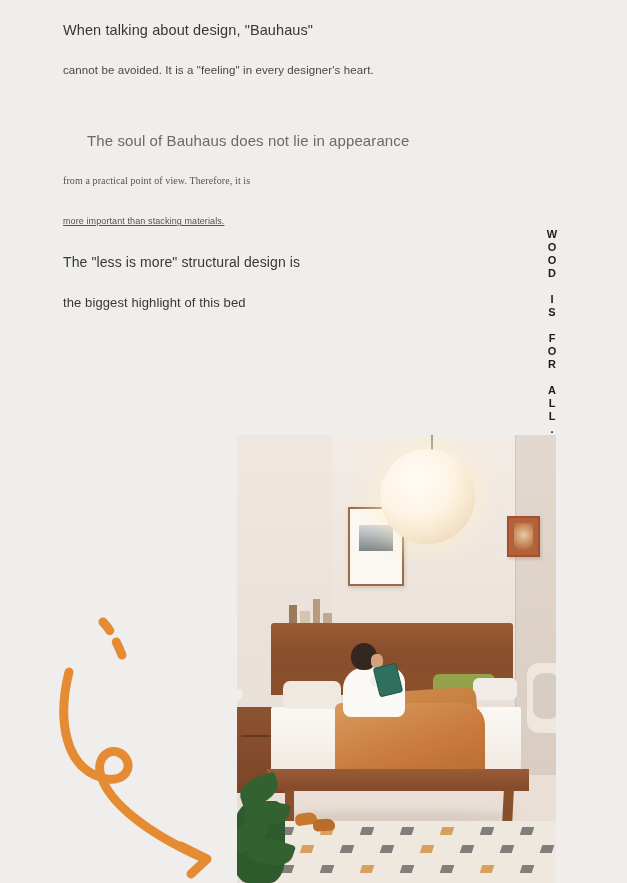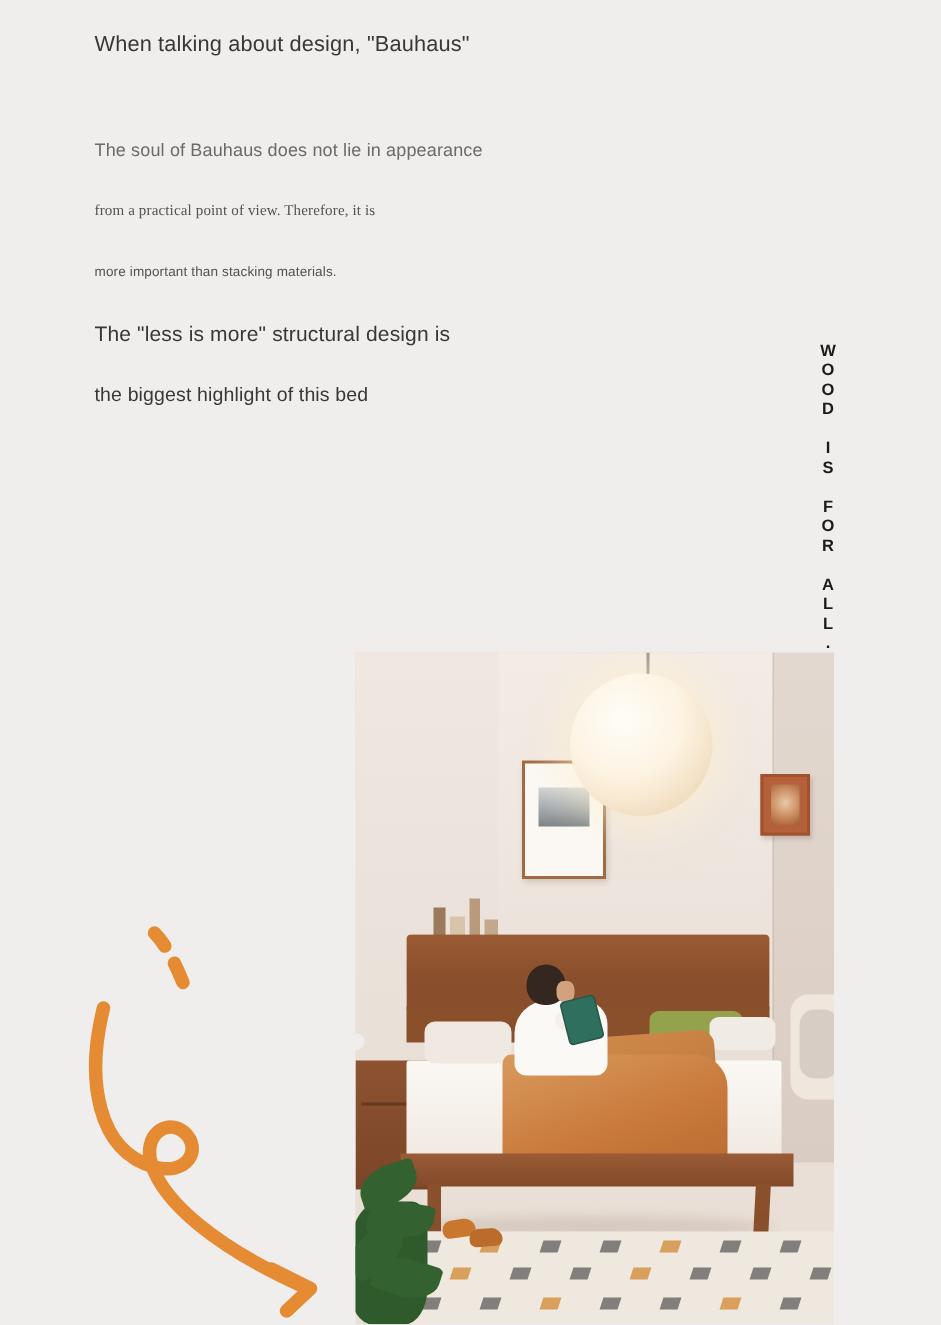--- a/index.html
+++ b/index.html
@@ -30,24 +30,24 @@
     width: 400px;
   }
   .line {
     color: #3f3c39;
     white-space: pre;
     letter-spacing: 0.1px;
   }
   .l1 { font-size: 14.5px; line-height: 40px; color: #3a3734; }
   .l2 { font-size: 11.5px; line-height: 40px; color: #4a4744; }
   .gap { height: 30px; }
-  .l3 { font-size: 12px; line-height: 41px; color: #6d6a66; }
+  .l3 { font-size: 15px; line-height: 41px; color: #6d6a66; margin-left: 24px; }
   .l4 { font-size: 11.5px; line-height: 40px; color: #4a4744; }
   .l5 { font-size: 10px;   line-height: 40px; color: #55524f; font-family: Liberation Serif, serif; }
-  .l6 { font-size: 9px;    line-height: 41px; color: #55524f; }
+  .l6 { font-size: 9px;    line-height: 41px; color: #55524f; text-decoration: underline; }
   .l7 { font-size: 14px;   line-height: 40px; color: #3a3734; }
   .l8 { font-size: 13px;   line-height: 41px; color: #3a3734; }
 
   
   .side-text {
     position: absolute;
     left: 538px;
     top: 228px;
     width: 20px;
     height: 120px;
@@ -268,20 +268,21 @@
     background: #efeeec;
   }
 </style>
 </head>
 <body>
 
 <div class="page">
 
   <div class="copy">
     <div class="line l1">When talking about design, "Bauhaus"</div>
+    <div class="line l2">cannot be avoided. It is a "feeling" in every designer's heart.</div>
     <div class="gap"></div>
     <div class="line l3">The soul of Bauhaus does not lie in appearance</div>
     <div class="line l5">from a practical point of view. Therefore, it is</div>
     <div class="line l6">more important than stacking materials.</div>
     <div class="line l7">The "less is more" structural design is</div>
     <div class="line l8">the biggest highlight of this bed</div>
   </div>
 
   <div class="side-text">WOOD IS FOR ALL.</div>
 

